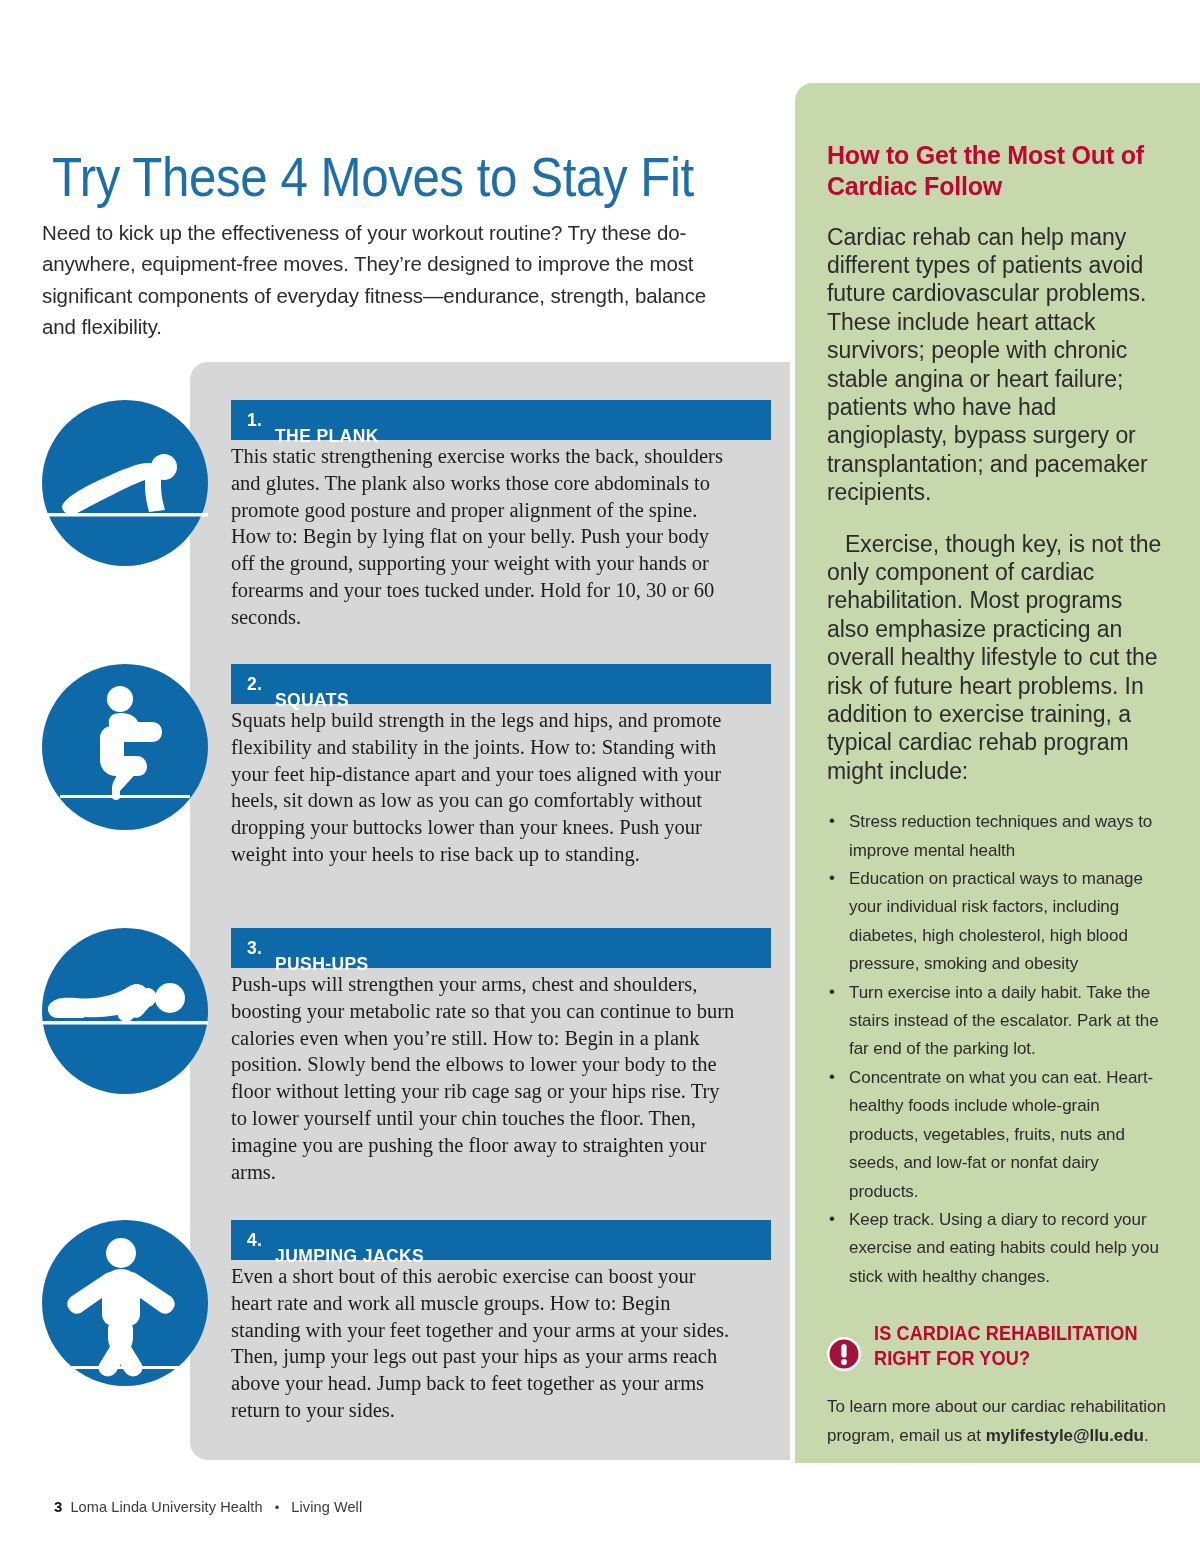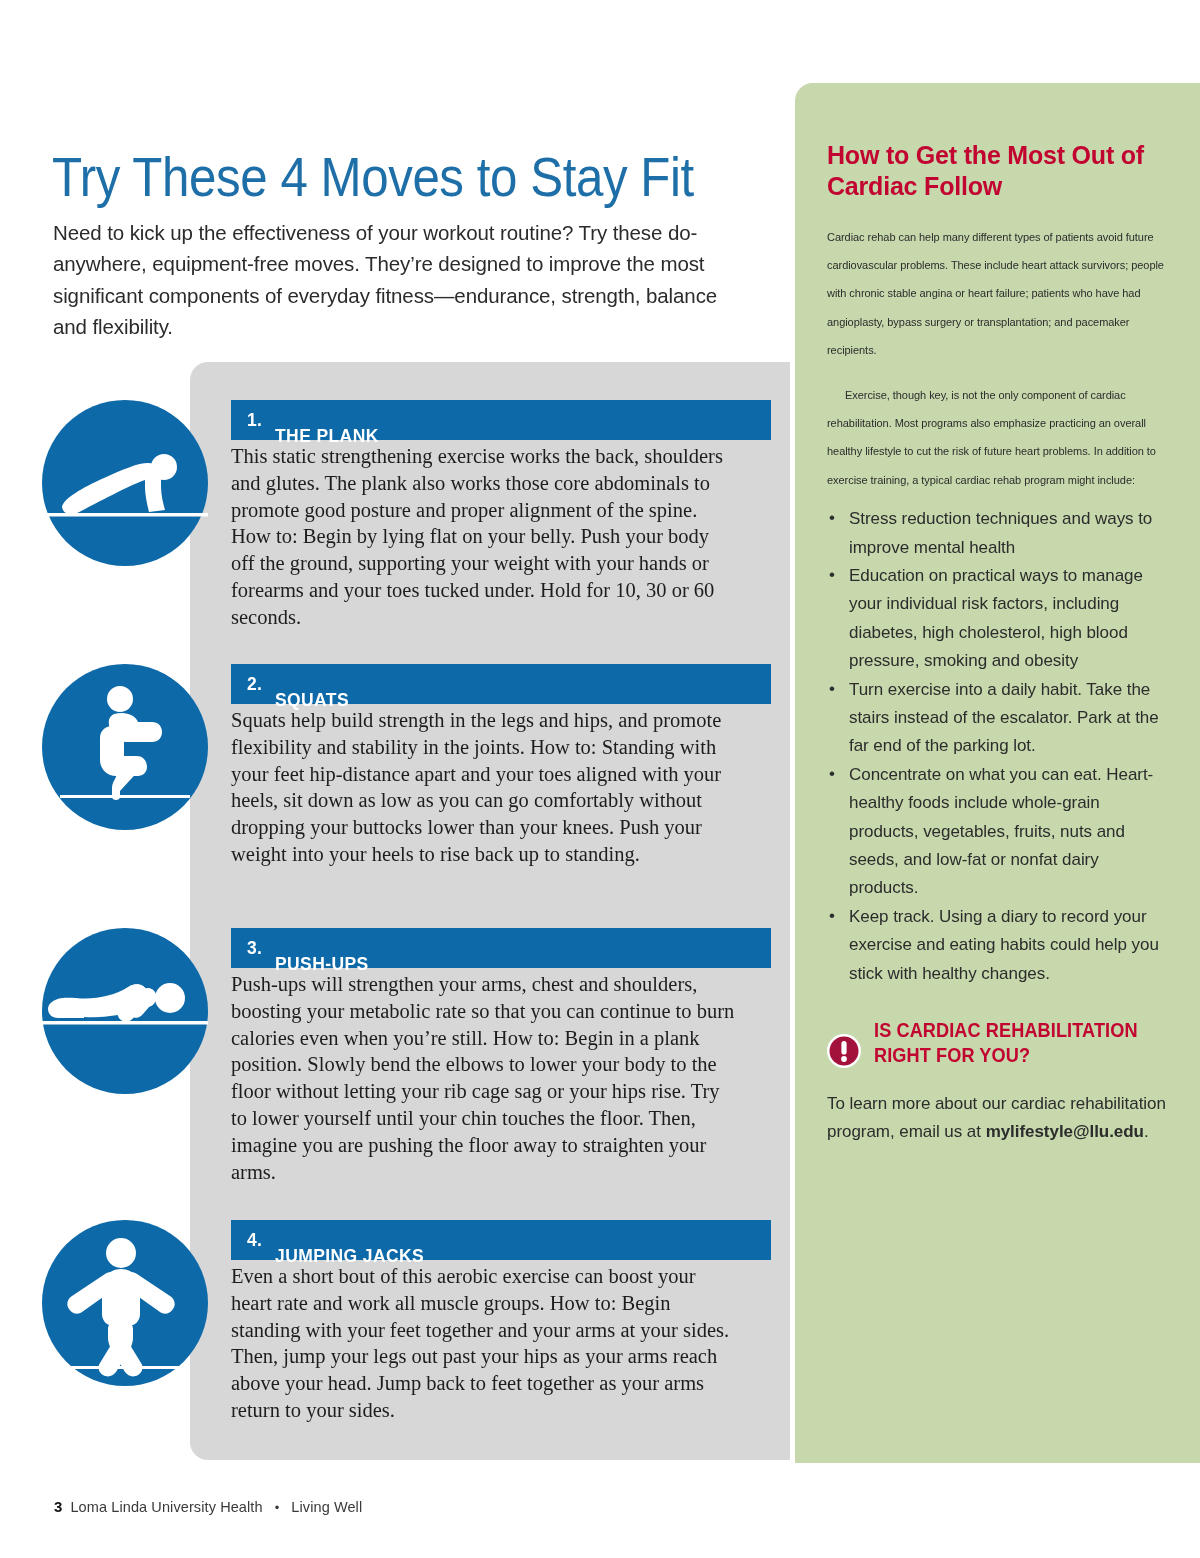--- a/index.html
+++ b/index.html
@@ -34,21 +34,21 @@
     font-weight: 400;
     color: #1e6fa8;
     letter-spacing: -0.5px;
     transform: scaleX(0.88);
     transform-origin: left center;
     white-space: nowrap;
   }
 
   .page-intro {
     position: absolute;
-    left: 53px;
+    left: 42px;
     top: 196px;
     width: 690px;
     font-size: 20.5px;
     line-height: 31.5px;
     color: #2b2b2b;
     letter-spacing: -0.1px;
   }
 
   
   .gray-panel {
@@ -162,21 +162,21 @@
     padding-top: 36px;
     font-size: 25px;
     line-height: 31px;
     font-weight: bold;
     color: #c20430;
     letter-spacing: -0.2px;
   }
 
   .sb-p {
     margin-top: 20px;
-    font-size: 11px;
+    font-size: 23px;
     line-height: 28.4px;
     color: #2c2c2c;
     letter-spacing: -0.05px;
   }
   .sb-p.indent { text-indent: 18px; margin-top: 16px; }
   .sb-p.gap { margin-top: 26px; }
 
   .sb-ul {
     margin: 0;
     padding: 0;

